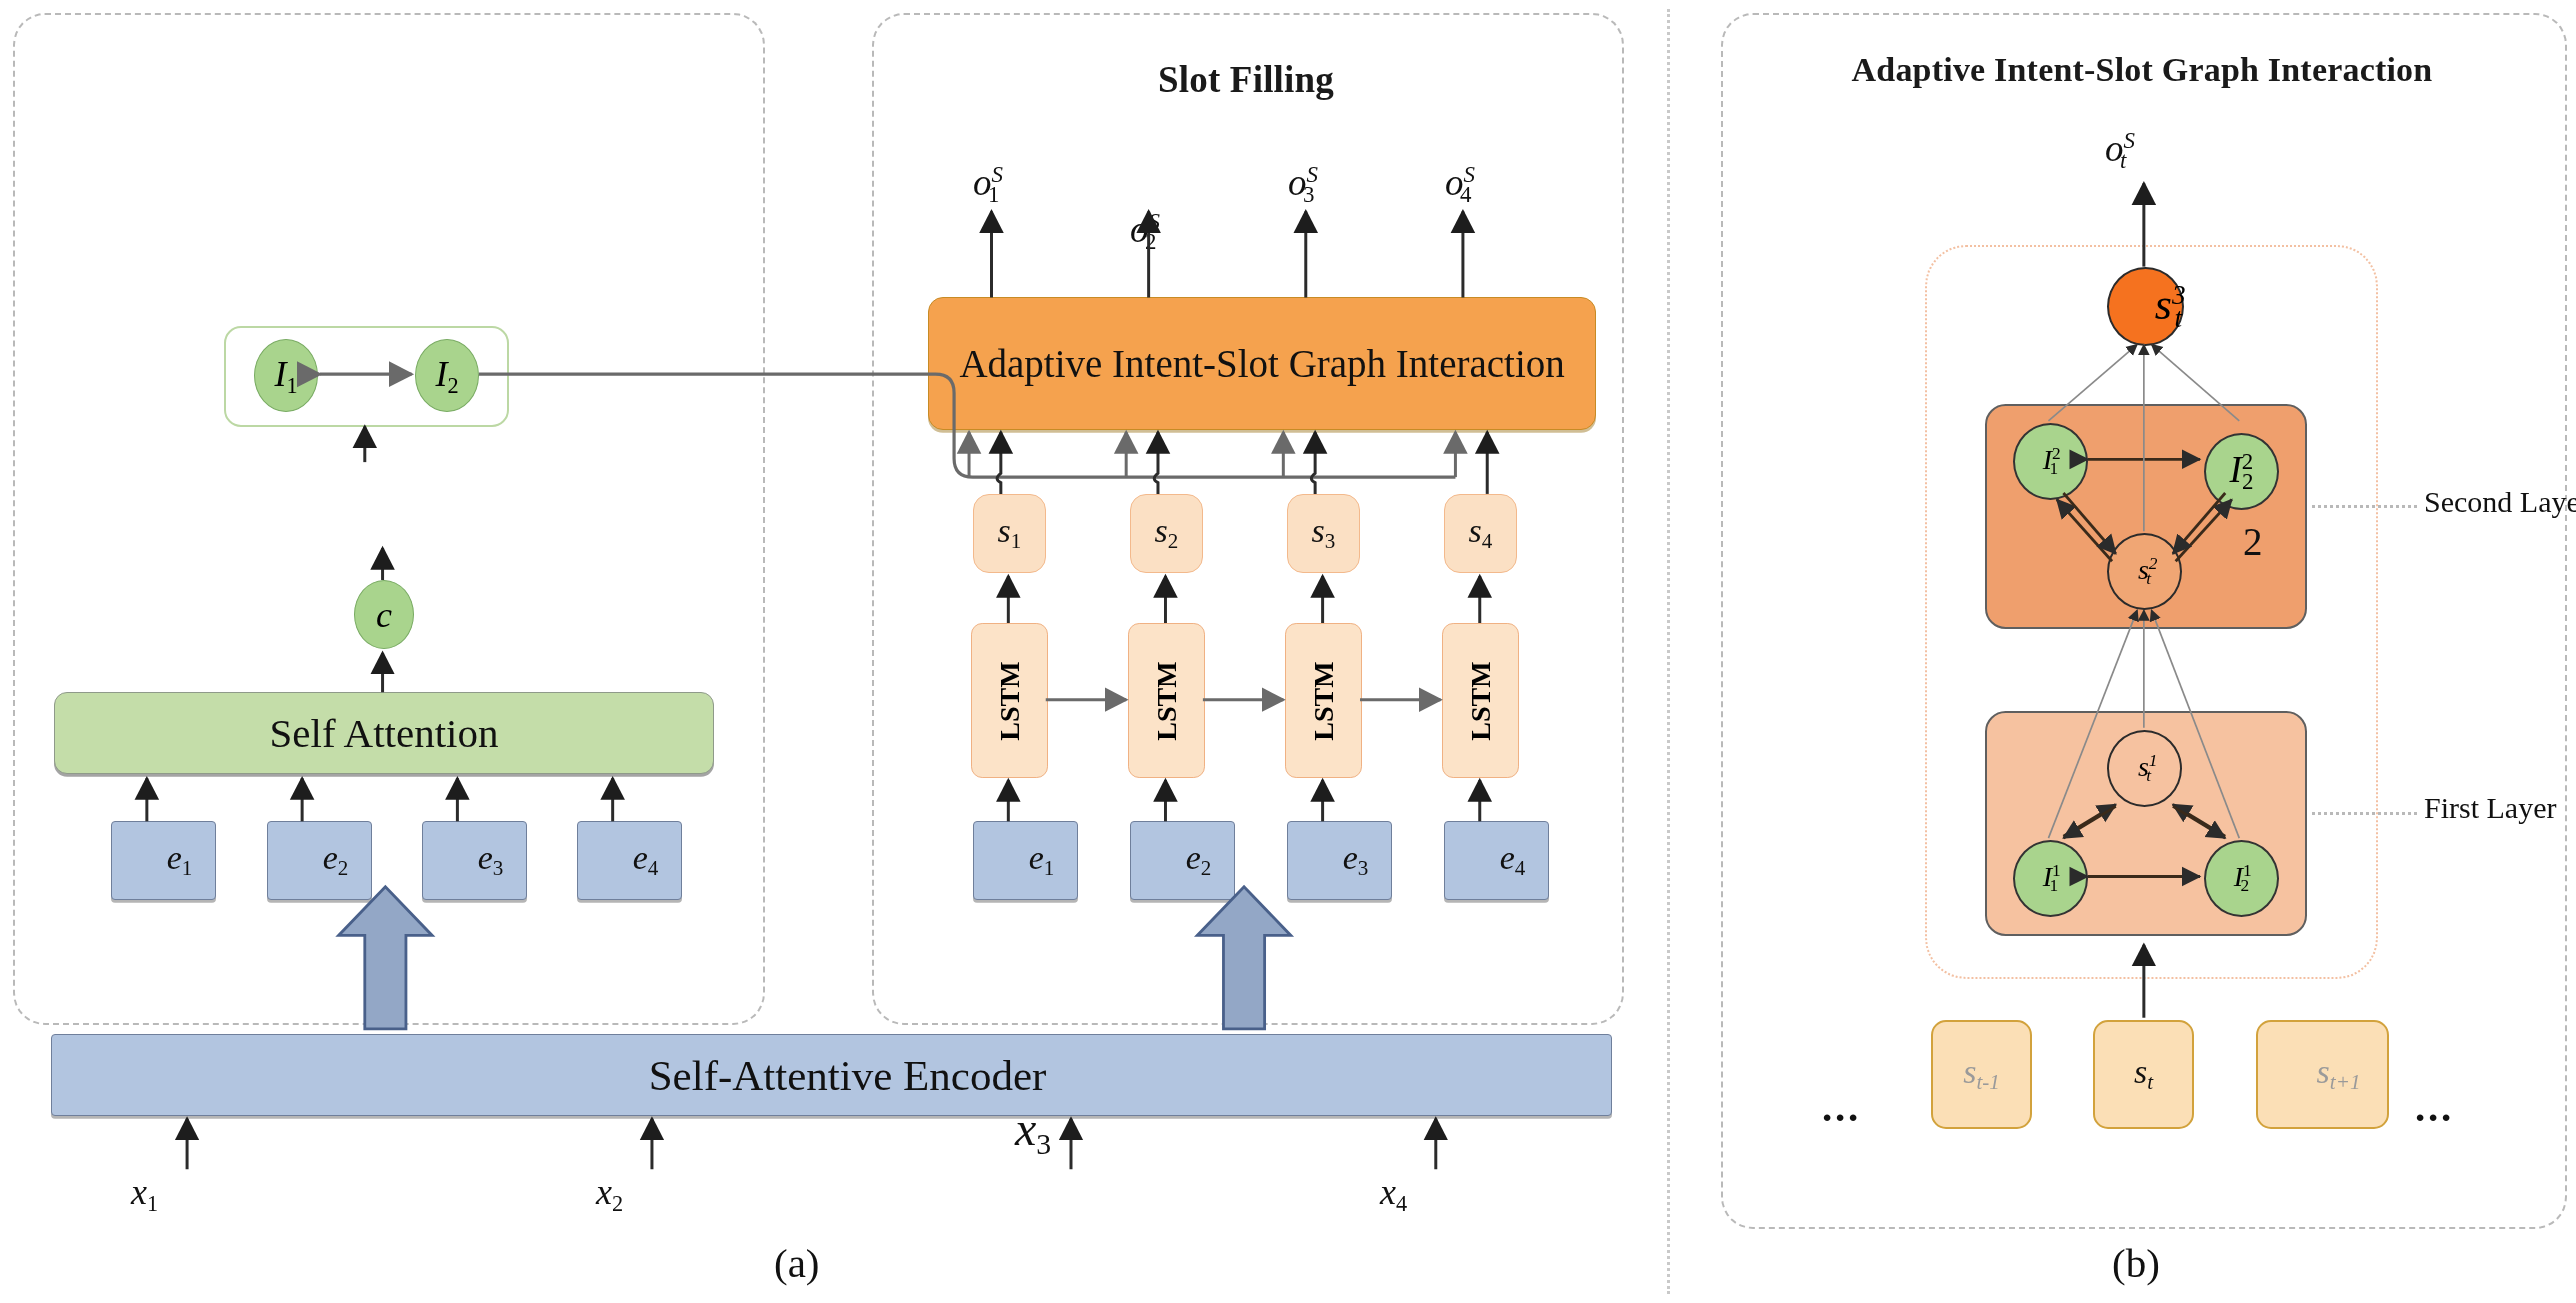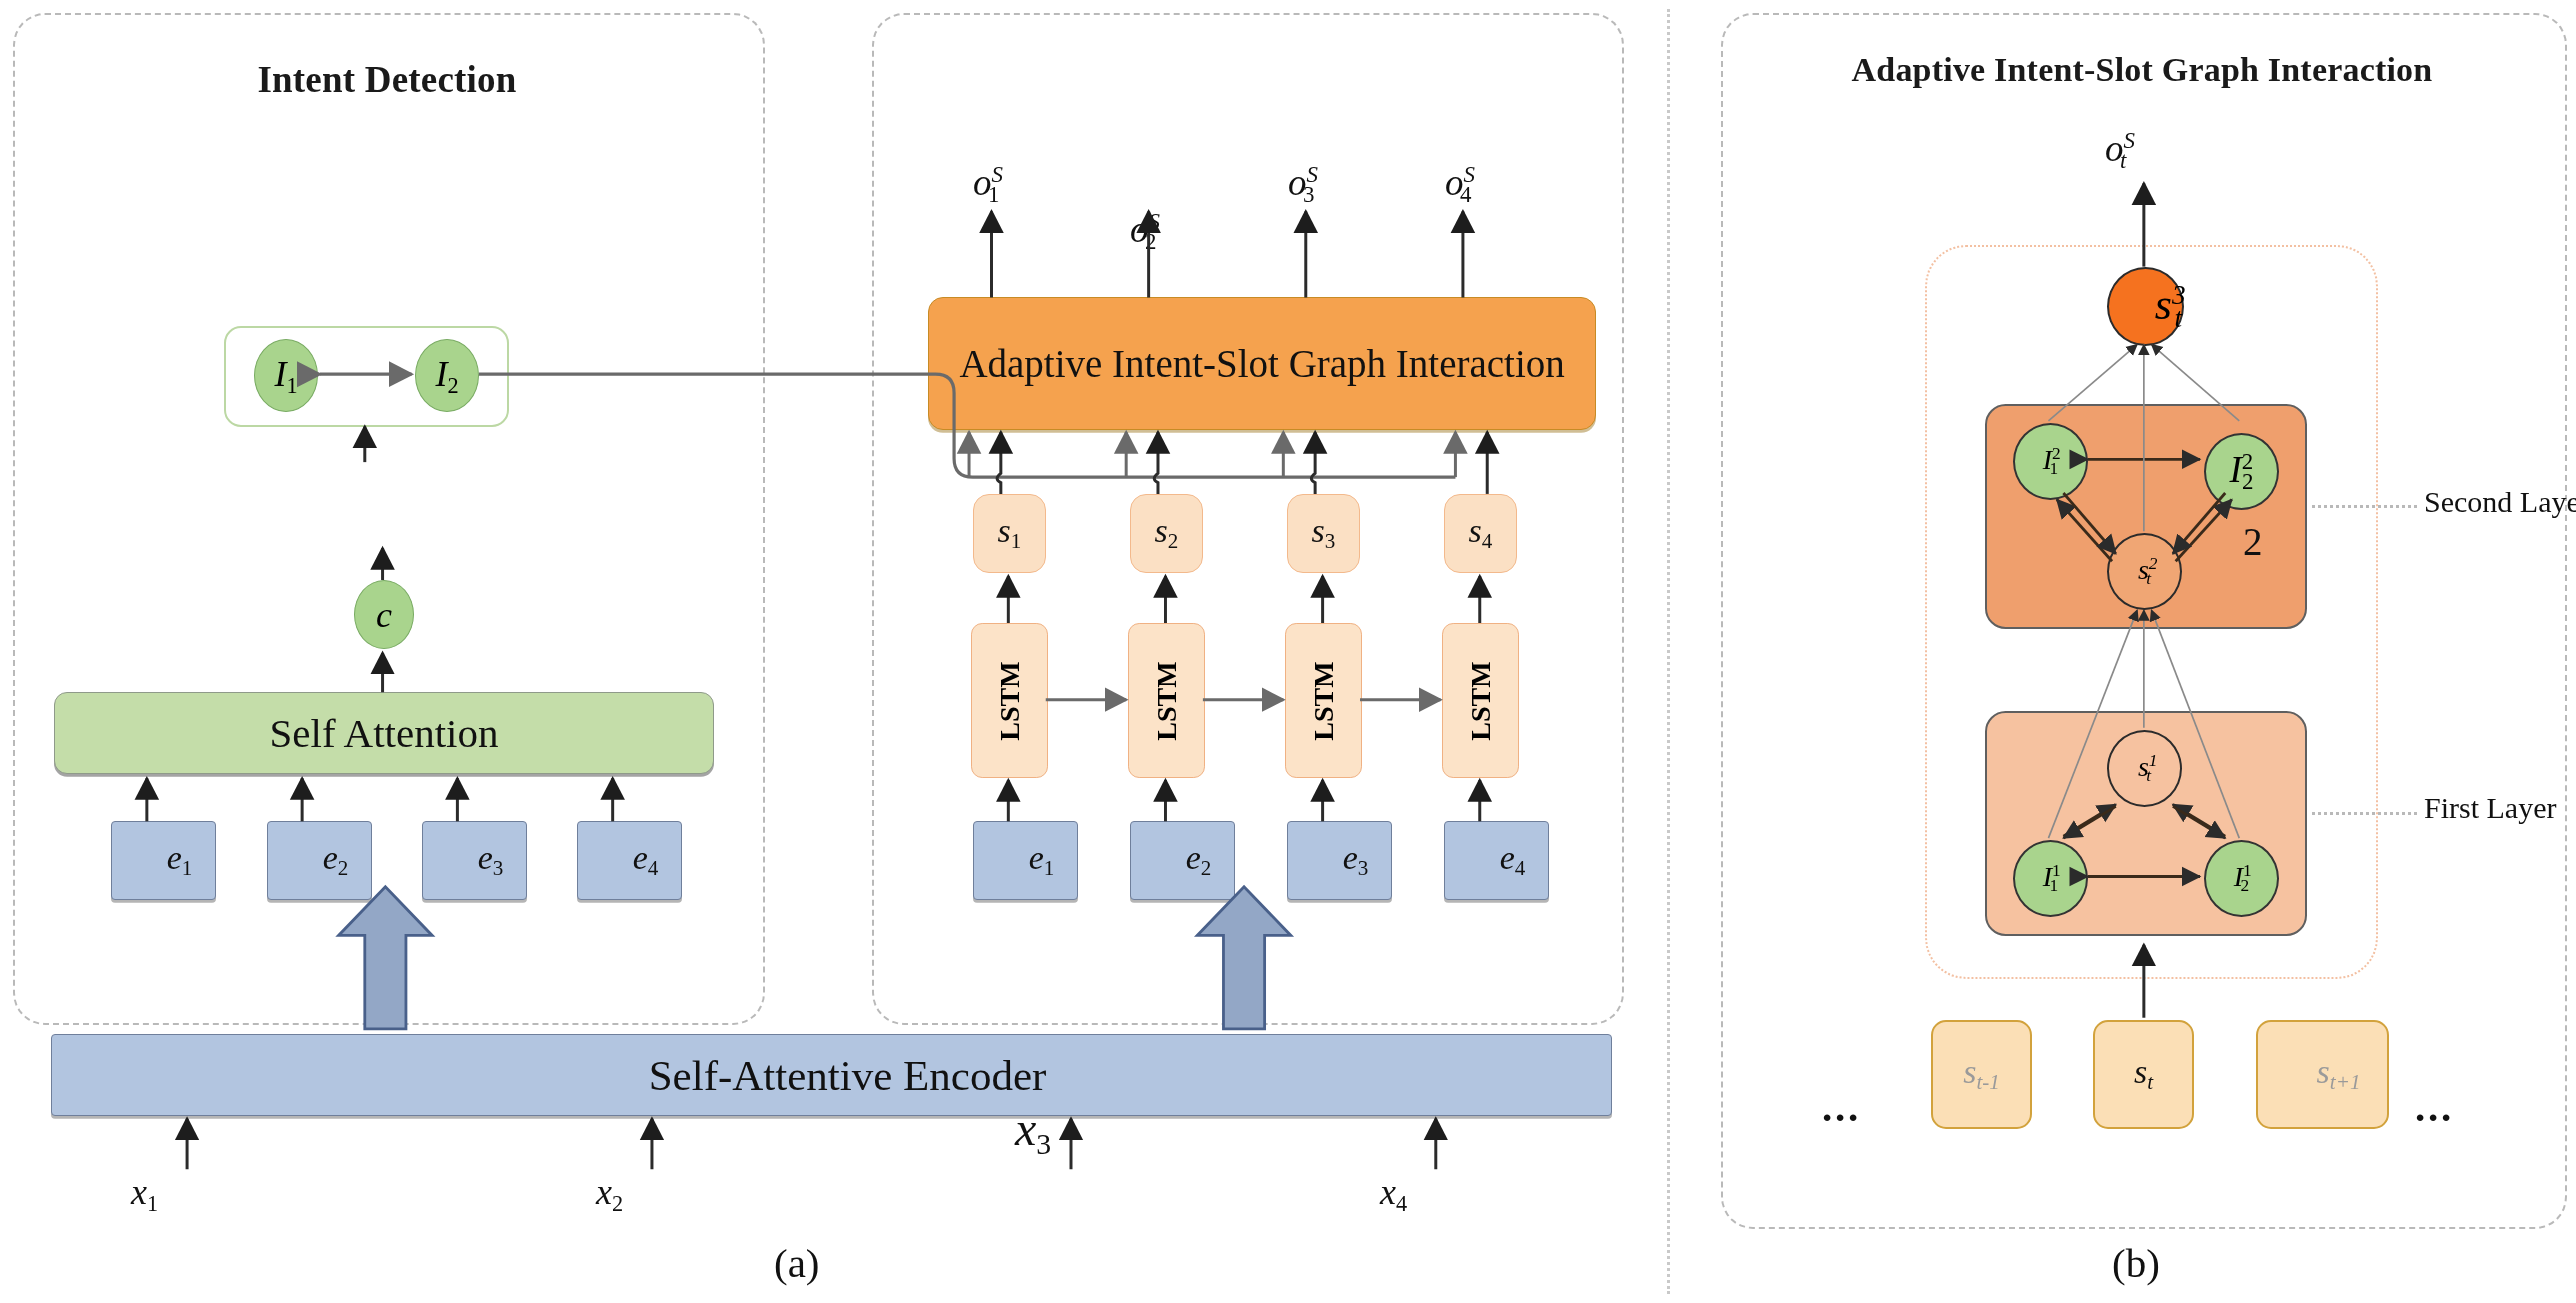--- a/index.html
+++ b/index.html
@@ -44,21 +44,21 @@
 </head>
 <body>
 
 <div id="root">
 
   <div class="dashpanel" style="left:13px;top:13px;width:748px;height:1008px;"></div>
   <div class="dashpanel" style="left:872px;top:13px;width:748px;height:1008px;"></div>
   <div class="vdivider" style="left:1667px;top:9.4px;height:1285px;"></div>
   <div class="dashpanel" style="left:1721px;top:13px;width:842px;height:1212px;"></div>
 
-  <div class="paneltitle" style="left:13px;top:58px;width:748px;font-size:37px;">Intent Detection</div>
+  <div class="paneltitle" style="left:872px;top:58px;width:748px;font-size:37px;">Slot Filling</div>
   <div class="paneltitle" style="left:1721px;top:51px;width:842px;font-size:34px;">Adaptive Intent-Slot Graph Interaction</div>
 
   <div class="intentwrap" style="left:224px;top:326px;width:281px;height:97px;"></div>
 
   <div class="ell ellgreen" style="left:254px;top:339px;width:62px;height:71px;font-size:36px;">
     <span class="mi">
       <i>I</i><span class="sub">1</span>
     </span>
   </div>
   <div class="ell ellgreen" style="left:415px;top:339px;width:62px;height:71px;font-size:36px;">

